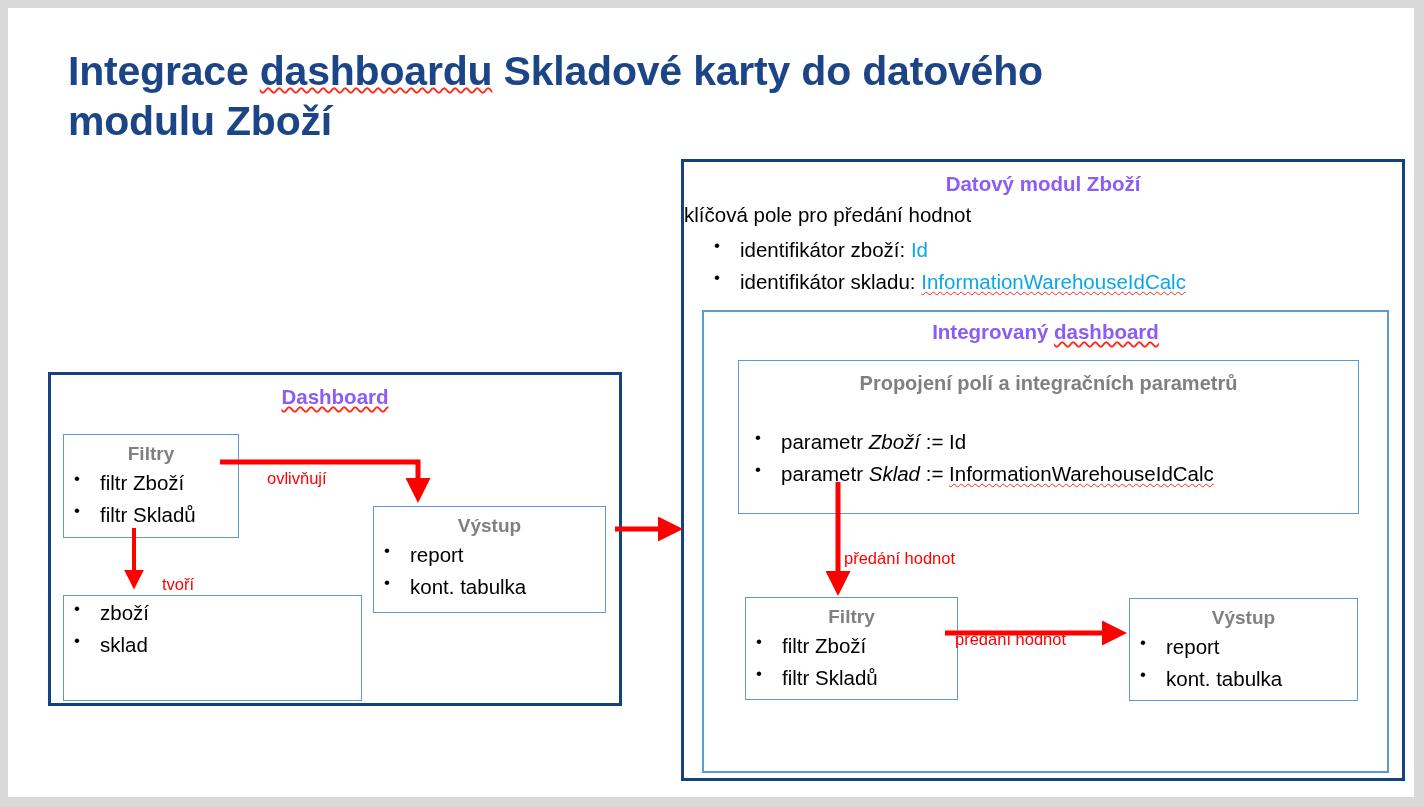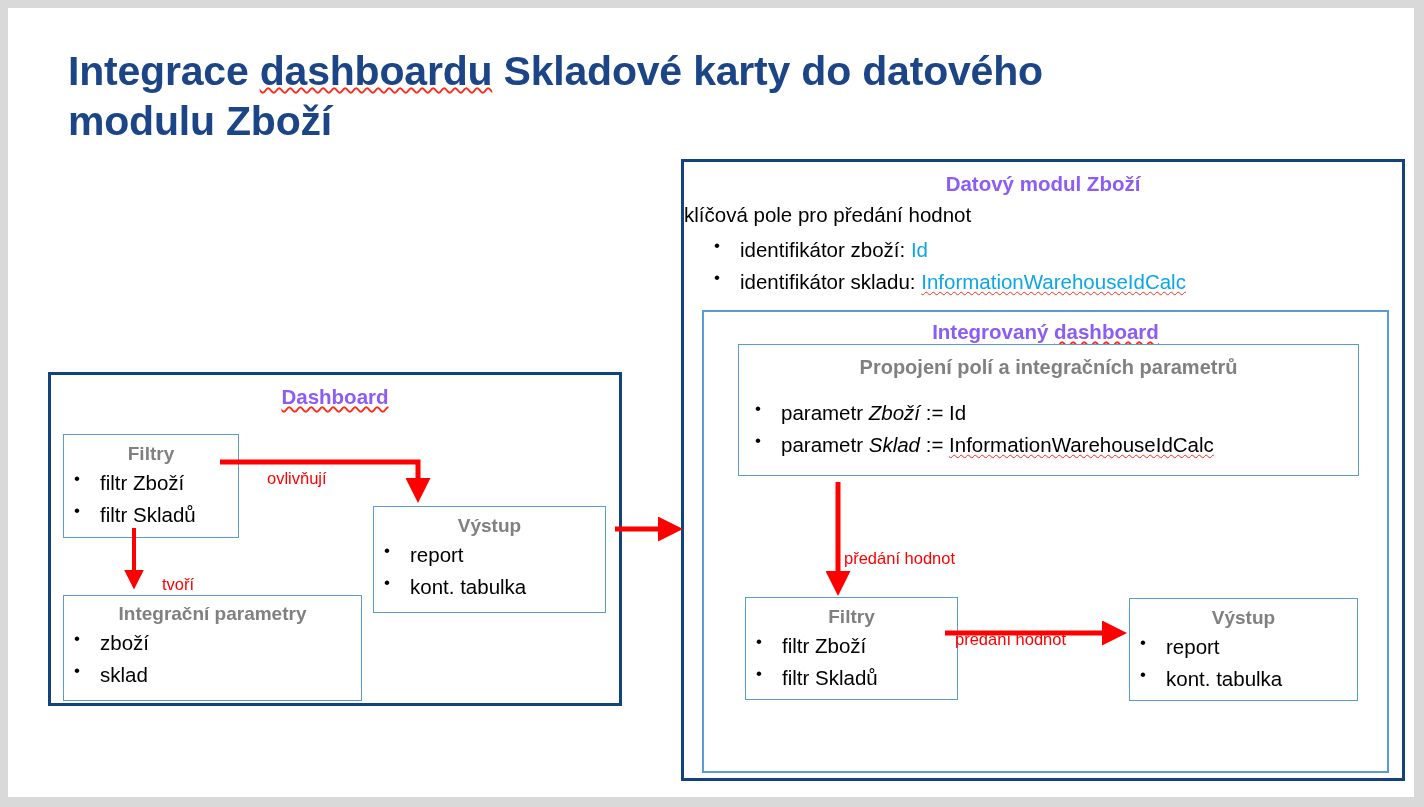--- a/index.html
+++ b/index.html
@@ -175,21 +175,20 @@
 
       <div class="box" style="left:12px; top:59px; width:176px; height:104px;">
         <div class="box-heading-gray" style="margin-top:7px;">Filtry</div>
         <ul class="blist" style="margin-top:1px;">
           <li>filtr Zboží</li>
           <li>filtr Skladů</li>
         </ul>
       </div>
 
       <div class="box" style="left:12px; top:220px; width:299px; height:106px;">
-        <div class="box-heading-gray" style="margin-top:6px;">Integrační parametry</div>
         <ul class="blist" style="margin-top:1px;">
           <li>zboží</li>
           <li>sklad</li>
         </ul>
       </div>
 
       <div class="box" style="left:322px; top:131px; width:233px; height:107px;">
         <div class="box-heading-gray" style="margin-top:7px;">Výstup</div>
         <ul class="blist" style="margin-top:1px;">
           <li>report</li>
@@ -206,23 +205,23 @@
 
       <ul class="blist" style="position:absolute; left:20px; top:72px; width:720px;">
         <li><span>identifikátor zboží: </span><span class="accent-blue">Id</span></li>
         <li><span>identifikátor skladu: </span><span class="lnk-blue under-squiggle">InformationWarehouseIdCalc</span></li>
       </ul>
 
       <div class="panel-inner" id="panel-integrovany">
 
         <div class="panel-heading-blue" style="position:absolute; left:0; top:9px; width:100%;"><span>Integrovaný </span><span class="sq-red">dashboard</span></div>
 
-        <div class="box" style="left:34px; top:32px; width:621px; height:132px;">
+        <div class="box" style="left:34px; top:48px; width:621px; height:154px;">
           <div class="box-heading-gray" style="margin-top:10px; font-size:20px;">Propojení polí a integračních parametrů</div>
-          <ul class="blist" style="margin-top:17px; padding-left:6px;">
+          <ul class="blist" style="margin-top:30px; padding-left:6px;">
             <li><span>parametr </span><span class="ital">Zboží</span><span> := </span><span>Id</span></li>
             <li><span>parametr </span><span class="ital">Sklad</span><span> := </span><span class="under-squiggle">InformationWarehouseIdCalc</span></li>
           </ul>
         </div>
 
         <div class="box" style="left:41px; top:285px; width:213px; height:103px;">
           <div class="box-heading-gray" style="margin-top:7px;">Filtry</div>
           <ul class="blist" style="margin-top:1px; padding-left:0;">
             <li>filtr Zboží</li>
             <li>filtr Skladů</li>

